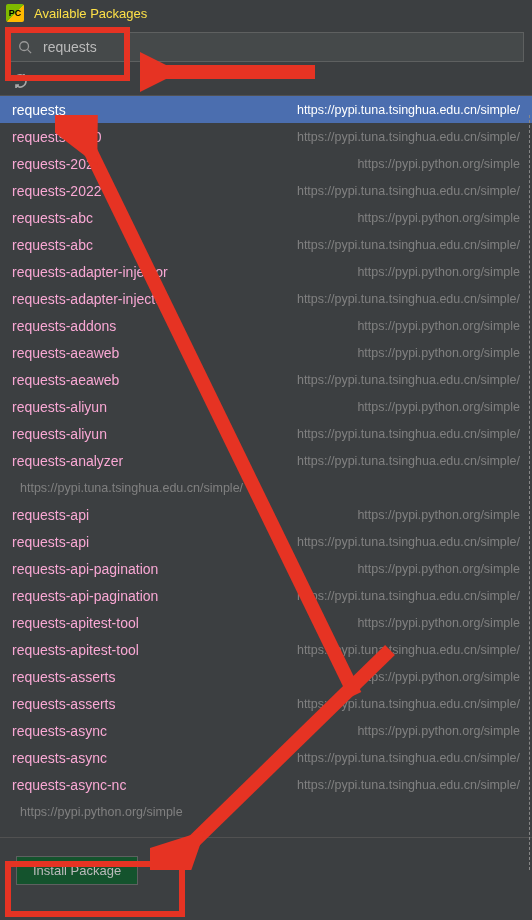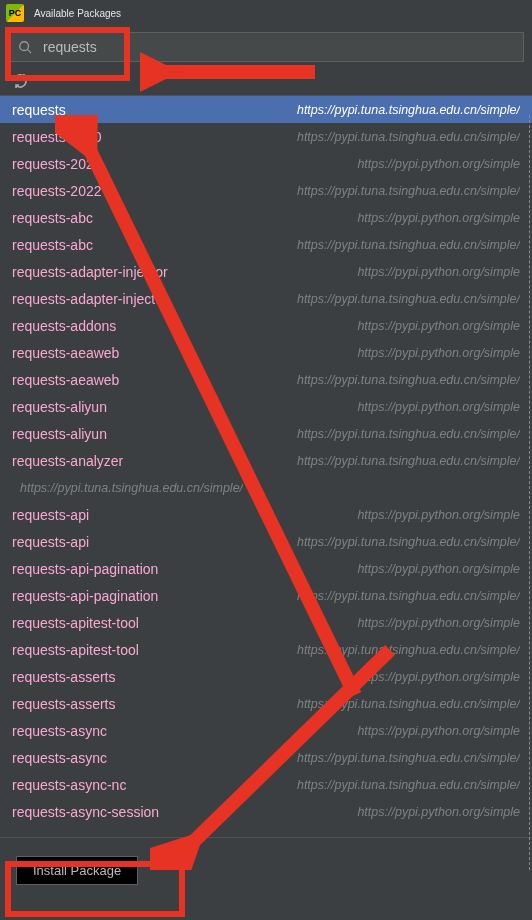--- a/index.html
+++ b/index.html
@@ -29,22 +29,22 @@
       background: linear-gradient(135deg, #7fba00 50%, #ffb900 50%);
       border-radius: 2px;
       display: flex;
       align-items: center;
       justify-content: center;
       font-size: 9px;
       font-weight: bold;
       color: #000;
     }
     .titlebar-title {
-      font-size: 10px;
-      color: #e5e5e5;
+      font-size: 13px;
+      color: #fde047;
     }
     .search-wrapper {
       margin: 6px 8px 4px 8px;
       position: relative;
     }
     .search-field {
       width: 100%;
       height: 30px;
       background: #45494a;
       border: 1px solid #5e6060;
@@ -114,30 +114,29 @@
     }
     .pkg-source {
       color: #808080;
       font-size: 12.5px;
       white-space: nowrap;
       overflow: hidden;
       text-overflow: ellipsis;
       margin-left: 8px;
       text-align: left;
       flex-shrink: 0;
-      font-style: italic;
     }
     .bottom-bar {
       height: 64px;
       display: flex;
       align-items: center;
       padding: 0 16px;
     }
     .install-btn {
-      background: #000000;
+      background: #14532d;
       border: 1px solid #5e6060;
       color: #bbbbbb;
       font-size: 13px;
       padding: 6px 16px;
       cursor: pointer;
     }
     
     .anno-box {
       position: absolute;
       border: 6px solid #e63323;
@@ -286,21 +285,20 @@
     </div>
     <div class="package-row">
       <span class="pkg-name">requests-async</span>
       <span class="pkg-source">https://pypi.tuna.tsinghua.edu.cn/simple/</span>
     </div>
     <div class="package-row">
       <span class="pkg-name">requests-async-nc</span>
       <span class="pkg-source">https://pypi.tuna.tsinghua.edu.cn/simple/</span>
     </div>
     <div class="package-row">
-      <span class="pkg-name">requests-async-session</span>
       <span class="pkg-source">https://pypi.python.org/simple</span>
     </div>
   </div>
 
 <div class="bottom-bar">
   <button class="install-btn">Install Package</button>
 </div>
 
 <div class="anno-box" style="top:27px;left:5px;width:125px;height:54px;"></div>
 <div class="anno-box" style="top:861px;left:5px;width:180px;height:56px;"></div>

